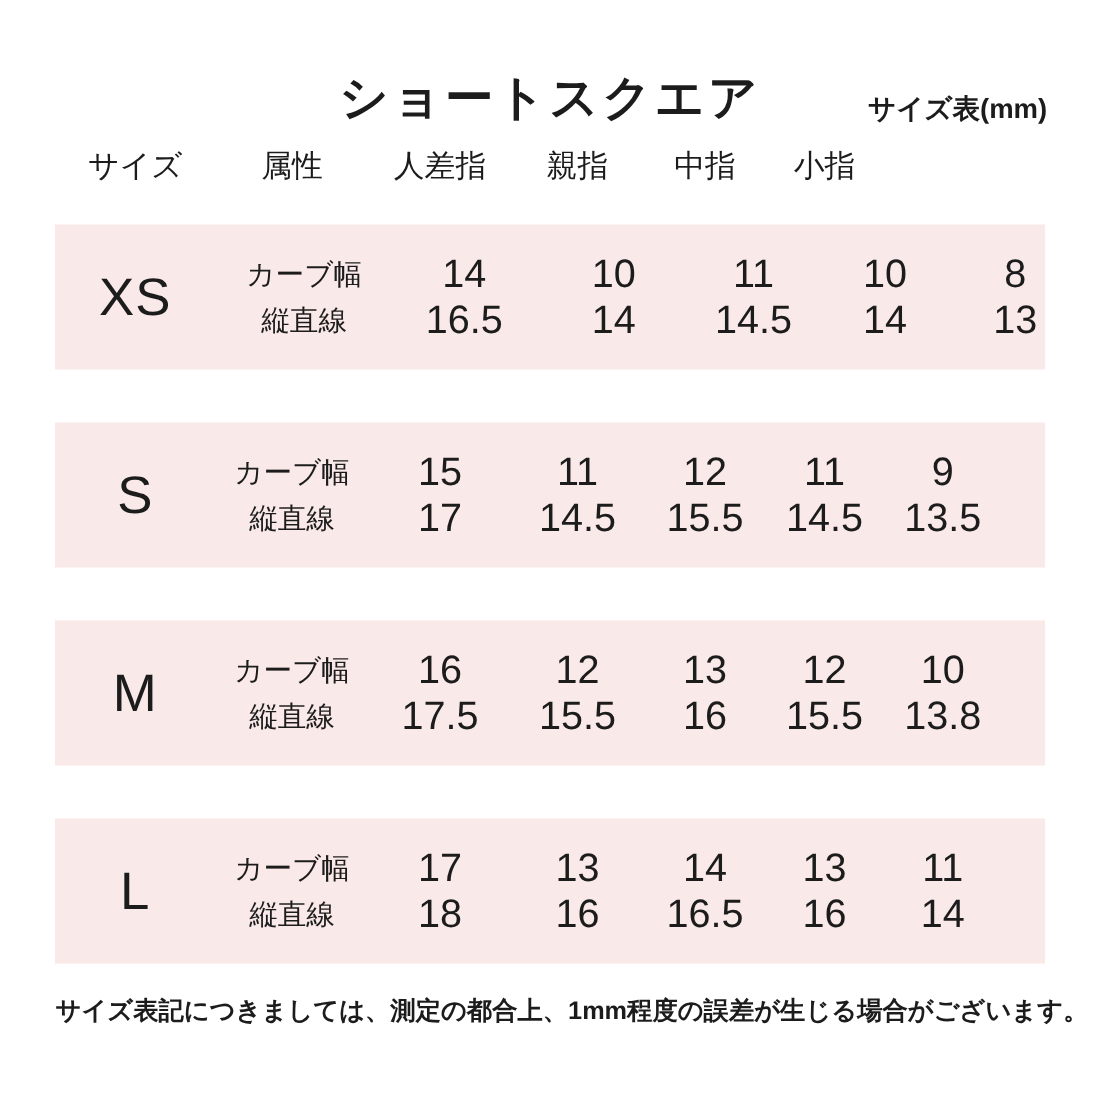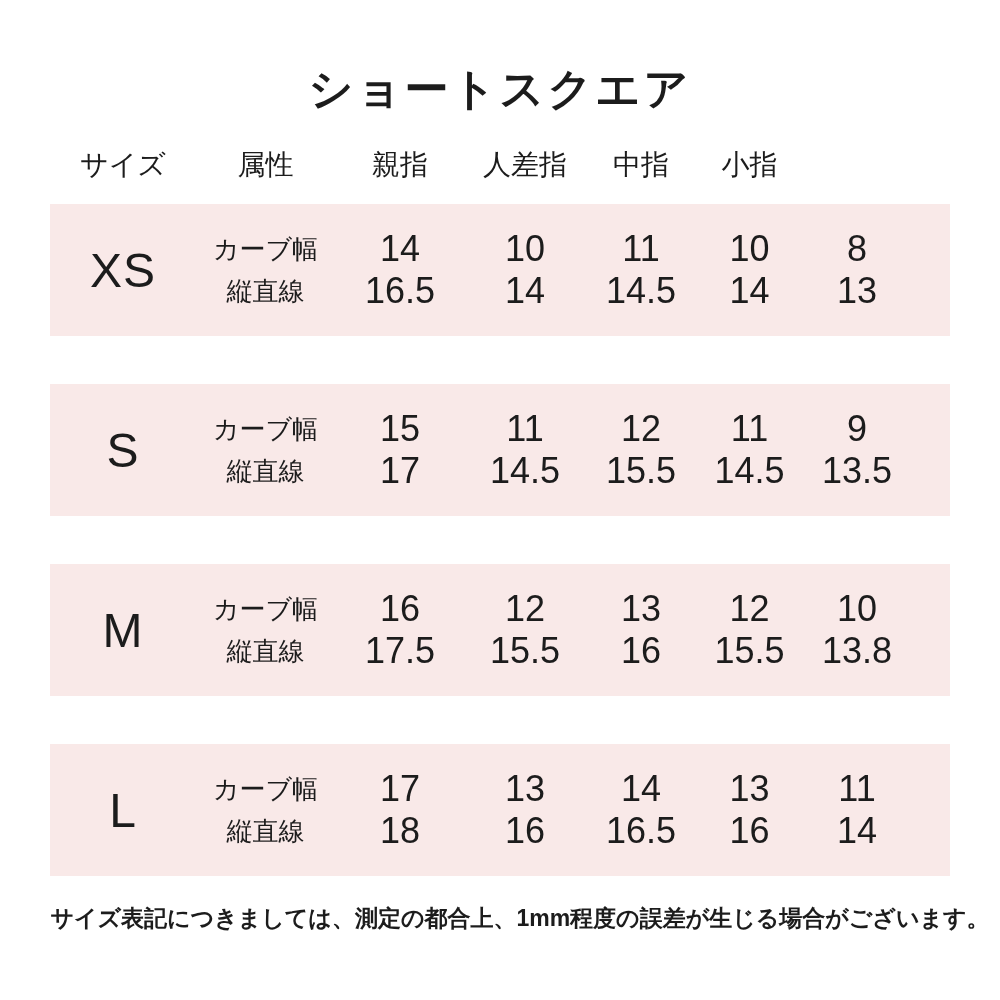--- a/index.html
+++ b/index.html
@@ -37,37 +37,37 @@
     font-weight: 700;
   }
   .row-grid {
     position: absolute;
     left: 50px;
     width: 900px;
     display: grid;
     grid-template-columns: 146px 139px 130px 120px 112px 105px 110px 38px;
   }
   .header-row {
-    top: 140px;
+    top: 126px;
     height: 50px;
     font-size: 28px;
     font-weight: 500;
     text-align: right;
   }
   .cell {
     display: flex;
     align-items: center;
     justify-content: center;
   }
   .band {
     top: 0;
     height: 132px;
     background: var(--band-pink);
   }
-  .b-xs { top: 204px; }
+  .b-xs { top: 204px; gap: 11px; }
   .b-s  { top: 384px; }
   .b-m  { top: 564px; }
   .b-l  { top: 744px; }
   .size-cell {
     font-size: 48px;
     font-weight: 300;
     letter-spacing: 1px;
   }
   .stack {
     flex-direction: column;
@@ -92,26 +92,27 @@
     letter-spacing: 0px;
     margin-left: 20px;
   }
 </style>
 </head>
 <body>
 
 <div class="page">
 
   <h1 class="title">ショートスクエア</h1>
+  <div class="subtitle">サイズ表(mm)</div>
 
   <div class="row-grid header-row">
     <div class="cell">サイズ</div>
     <div class="cell">属性</div>
+    <div class="cell">人差指</div>
     <div class="cell">親指</div>
-    <div class="cell">人差指</div>
     <div class="cell">中指</div>
     <div class="cell">小指</div>
   </div>
 
   <section class="row-grid band b-xs">
     <div class="cell size-cell">XS</div>
     <div class="cell stack">
       <span class="line attr">カーブ幅</span>
       <span class="line attr">縦直線</span>
     </div>

